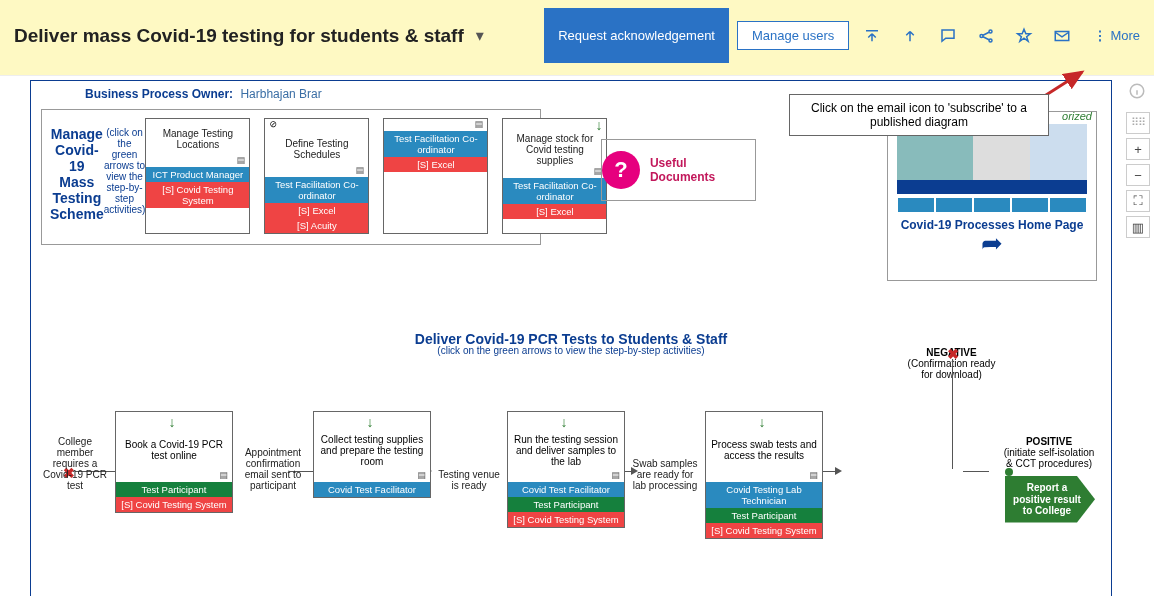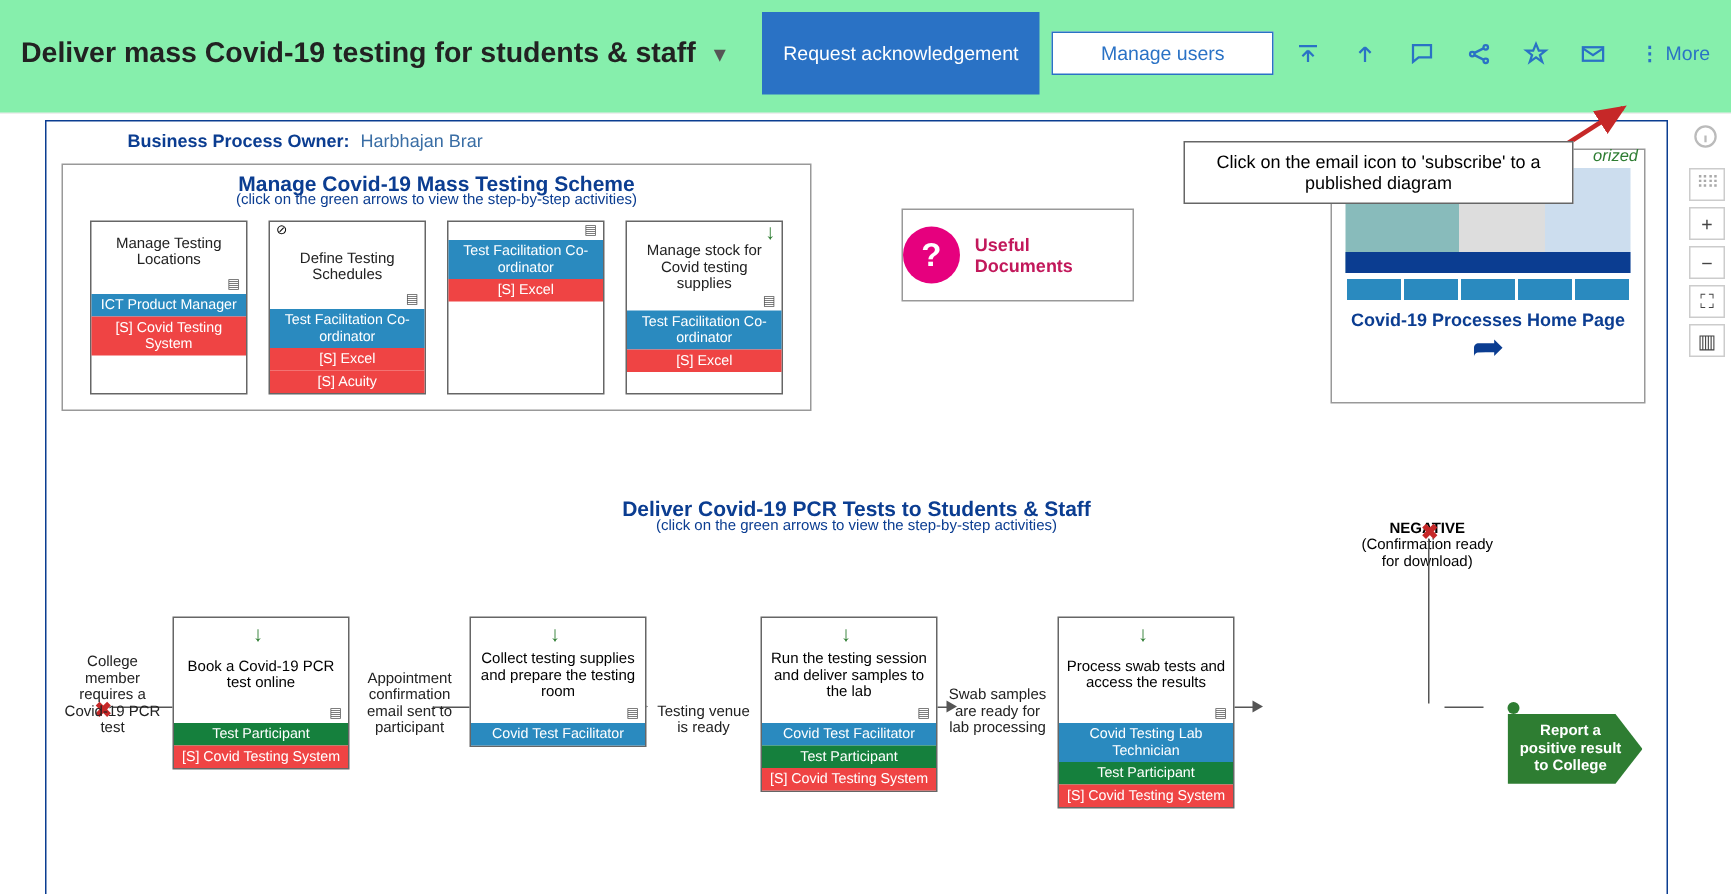--- a/index.html
+++ b/index.html
@@ -26,38 +26,38 @@
     background: #fff;
     position: relative;
   }
   
   .toolbar {
     display: flex;
     align-items: center;
     padding: 8px 14px 12px 14px;
     gap: 8px;
     border-bottom: 1px solid #eee;
-    background:#86efac;
+    background:#fef9c3;
   }
   .toolbar-title { font-size: 19px; color: #222; font-weight: 600; }
   .toolbar-title-caret { color:#555; margin-left:4px; }
   .toolbar-spacer { flex: 1; }
   .btn-primary {
     background: var(--toolbar-blue);
     color: #fff;
     border: none;
     padding: 20px 14px;
     font-size: 13px;
     cursor: pointer;
   }
   .btn-secondary {
     background: #fff;
     color: var(--toolbar-blue);
     border: 1px solid var(--toolbar-blue);
-    padding: 6px 32px;
+    padding: 6px 14px;
     font-size: 13px;
     cursor: pointer;
   }
   .toolbar-icon {
     width: 22px; height: 22px;
     display: inline-flex; align-items:center; justify-content:center;
     color: var(--toolbar-blue);
     cursor: pointer;
     margin: 0 4px;
   }
@@ -81,21 +81,21 @@
   }
   .owner-line { font-size: 12px; color: var(--darkblue); font-weight:700;padding-left:44px; }
   .owner-name { color: #3a6ea5; font-weight: 400; margin-left: 4px; }
 
   
   .section-box {
     border: 1px solid #999;
     margin-top: 8px;
     padding: 4px 8px 10px 8px;
     width: 500px;
-    display: flex; flex-direction: column; align-items:center;
+    display: flex; align-items:center;
   }
   .section-title { color: var(--darkblue); font-weight: 700; font-size: 14px; text-align:center; }
   .section-sub { color: var(--darkblue); font-size: 10px; text-align:center; margin-top:-2px; margin-bottom:4px; }
   .row { display:flex; gap:14px; margin-top:4px; }
   .task-card {
     width: 105px;
     border: 1px solid #666;
     background:#fff;
     display:flex; flex-direction:column;
     font-size: 10px;
@@ -120,21 +120,21 @@
   }
   .circle-q {
     width:38px; height:38px; border-radius:50%;
     background: var(--magenta); color:#fff;
     display:flex; align-items:center; justify-content:center;
     font-size:22px; font-weight:700;
   }
 
   
   .homepage-card {
-    position:absolute; top:18px; right:14px;
+    position:absolute; top:30px; right:14px;
     width:210px; height:170px;
     border:1px solid #999; background:#fff;
     display:flex; flex-direction:column; align-items:center;
     font-size:12px;
   }
   .homepage-status { position:absolute; top:-2px; right:4px; color:#2e7d32; font-size:11px; font-style:italic; }
   .hp-img { width:190px; height:70px; margin-top:12px;
     background: linear-gradient(90deg,#8bb 0 40%, #ddd 40% 70%, #cde 70% 100%);
     position:relative;
   }
@@ -356,20 +356,23 @@
         <div class="hp-arrow">➦</div>
       </div>
 
       <div class="flow-title-wrap">
         <div class="flow-title">Deliver Covid-19 PCR Tests to Students &amp; Staff</div>
         <div class="section-sub">(click on the green arrows to view the step-by-step activities)</div>
       </div>
 
       <div class="neg-label">
         <b>NEGATIVE</b><br><span>(Confirmation ready for download)</span>
+      </div>
+      <div class="pos-label">
+        <b>POSITIVE</b><br><span>(initiate self-isolation &amp; CCT procedures)</span>
       </div>
       <div class="report-arrow">Report a positive result to College</div>
 
       <div class="xmark" style="top:265px; right:152px;">✖</div>
       <div class="vline" style="top:278px; right:158px; height:110px;"></div>
       <div class="xmark" style="top:384px; left:32px;">✖</div>
       <div class="hline" style="top:390px; left:44px; width:88px;"></div>
         <div class="triangle-right" style="top:386px; left:130px;"></div>
       <div class="hline" style="top:390px; left:258px; width:80px;"></div>
         <div class="triangle-right" style="top:386px; left:337px;"></div>

